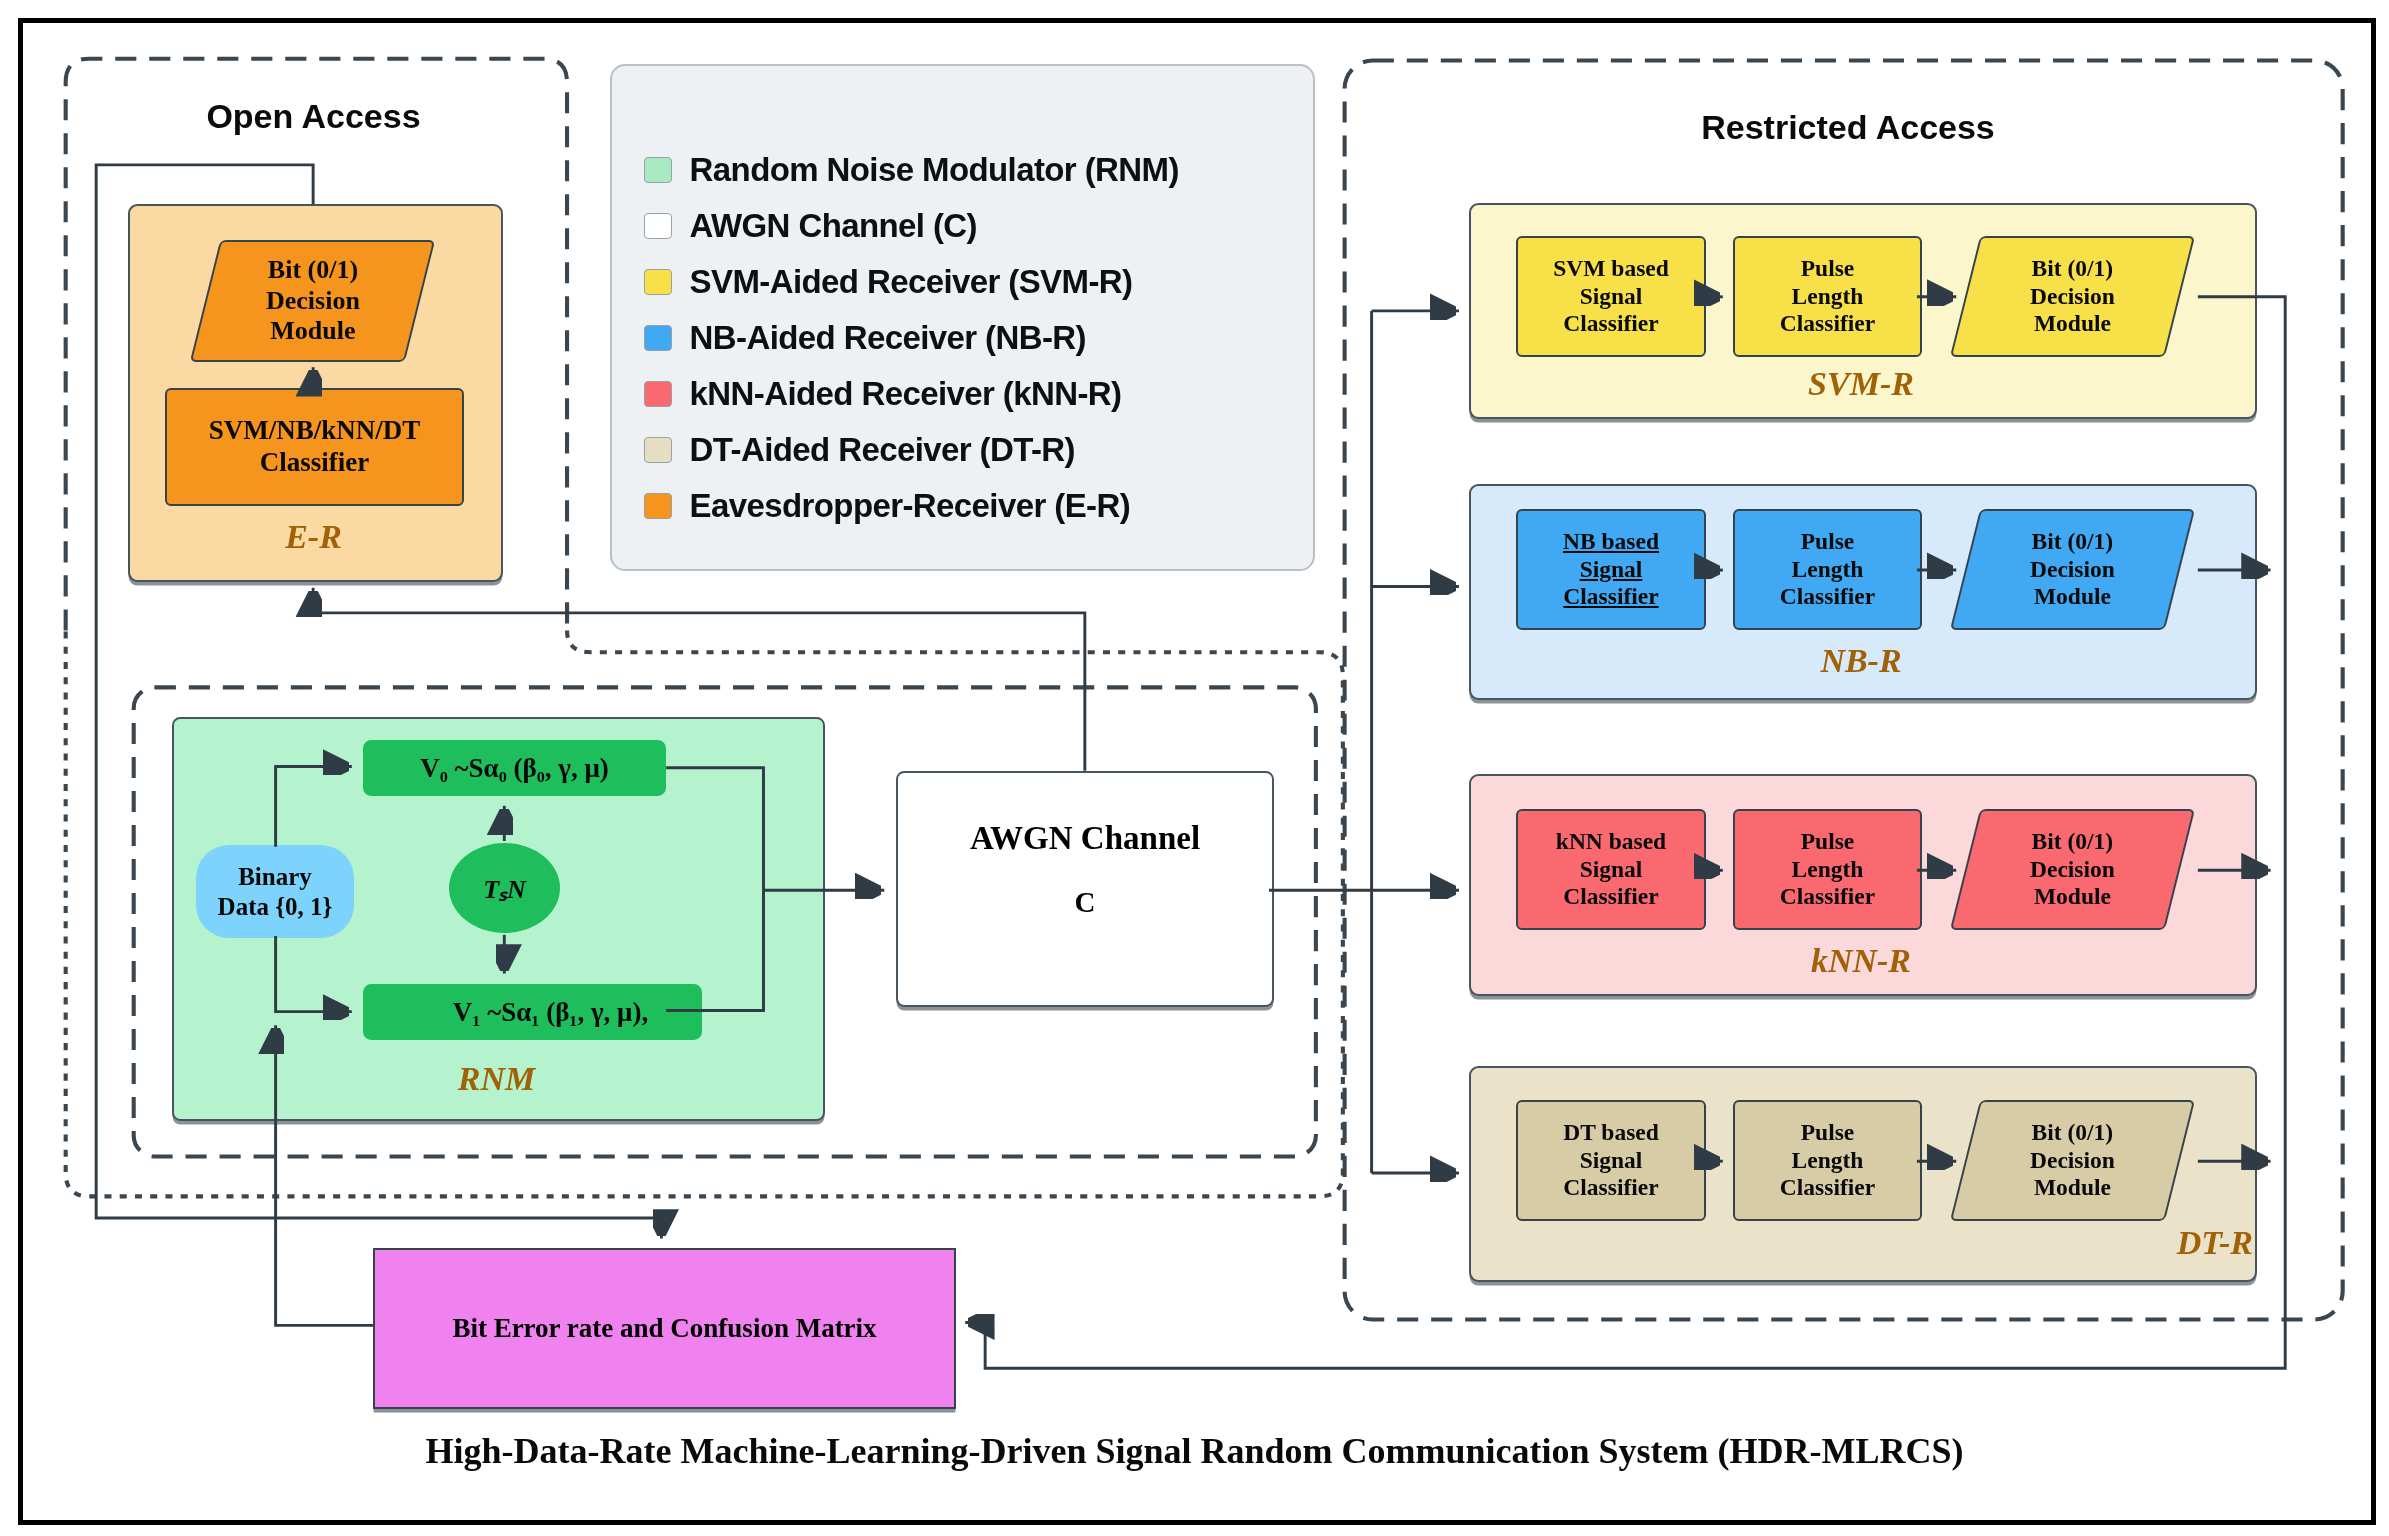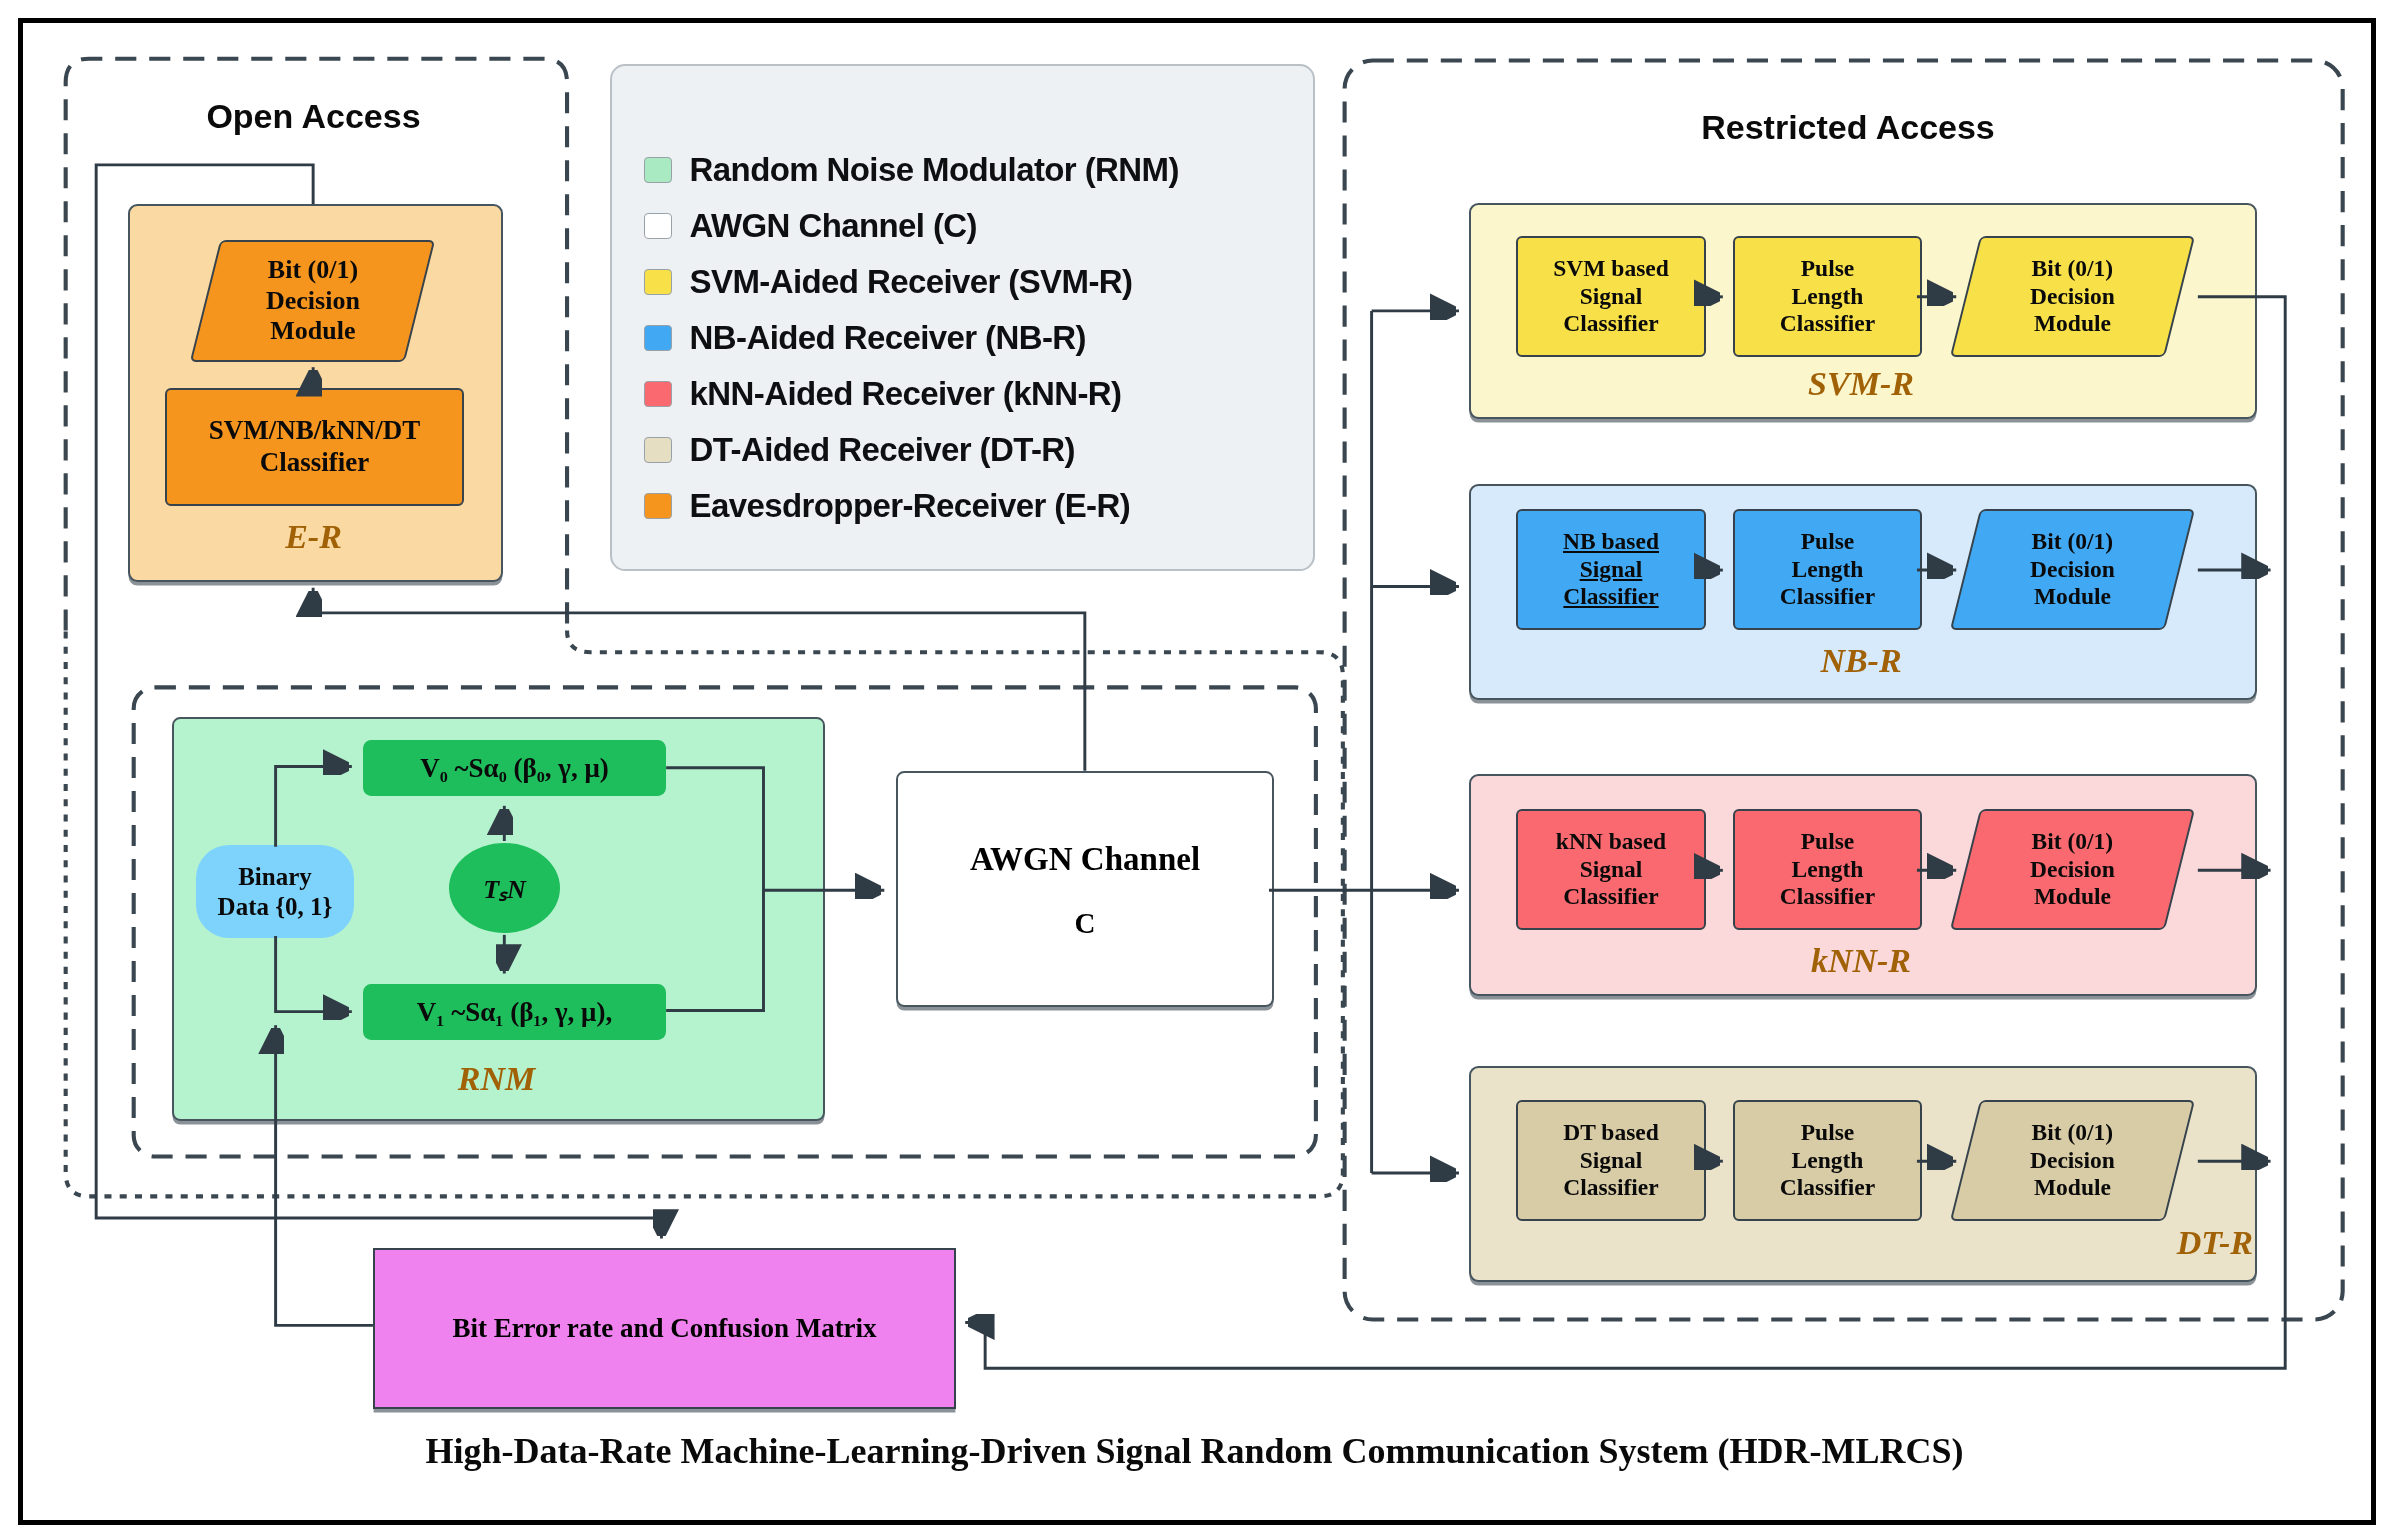--- a/index.html
+++ b/index.html
@@ -66,25 +66,25 @@
 Module</span></div>
 <div class="abs blocklet ml" style="left: 165px; top: 388px; width: 295px; height: 114px; font-size: 27px; background-color: rgb(246, 149, 30);">SVM/NB/kNN/DT
 Classifier</div>
 <div class="abs blk-label" style="left:128px;top:518px;width:371px;">E-R</div>
 
 <div class="abs container" style="left: 172px; top: 717px; width: 649px; height: 400px; border-radius: 8.2px; background-color: rgb(181, 242, 206);"></div>
 <div class="abs blocklet noborder ml" style="left: 196px; top: 845px; width: 158px; height: 93px; border-radius: 33px; font-size: 25px; background-color: #7dd3fc;">Binary
 Data {0, 1}</div>
 <div class="abs blocklet noborder" style="left: 363px; top: 740px; width: 303px; height: 56px; border-radius: 8.2px; font-size: 27px; background-color: rgb(31, 190, 92);">V₀ ~Sα₀ (β₀, γ, μ)</div>
 <div class="abs blocklet noborder" style="left: 449px; top: 843px; width: 111px; height: 90px; border-radius: 50%; font-size: 26px; font-style: italic; background-color: rgb(31, 190, 92);">TₛN</div>
-<div class="abs blocklet noborder" style="left: 363px; top: 984px; width: 303px; height: 56px; border-radius: 8.2px; font-size: 27px; background-color: rgb(31, 190, 92);">V₁ ~Sα₁ (β₁, γ, μ),</div>
+<div class="abs blocklet noborder" style="left: 363px; top: 984px; width: 303px; height: 56px; border-radius: 8.2px; font-size: 27px; background-color: rgb(31, 190, 92); padding-left: 36px;">V₁ ~Sα₁ (β₁, γ, μ),</div>
 <div class="abs blk-label" style="left:172px;top:1060px;width:649px;">RNM</div>
 
 <div class="abs container" style="left:896px;top:771px;width:374px;height:232px;background:#ffffff;border-radius:8.2px;">
-  <div style="text-align:center;font-weight:700;font-size:33px;margin-top:68px;">AWGN Channel</div>
+  <div style="text-align:center;font-weight:700;font-size:33px;margin-top:47px;">AWGN Channel</div>
   <div style="text-align:center;font-weight:700;font-size:29px;margin-top:29px;">C</div>
 </div>
 
 <div class="abs container" style="left: 1469px; top: 203px; width: 784px; height: 212px; background-color: rgb(251, 246, 204);"></div>
 <div class="abs blocklet ml" style="left: 1516px; top: 236px; width: 186px; height: 117px; font-size: 23.5px; background-color: rgb(248, 224, 73);">SVM based
 Signal
 Classifier</div>
 <div class="abs blocklet ml" style="left: 1733px; top: 236px; width: 185px; height: 117px; font-size: 23.5px; background-color: rgb(248, 224, 73);">Pulse
 Length
 Classifier</div>

